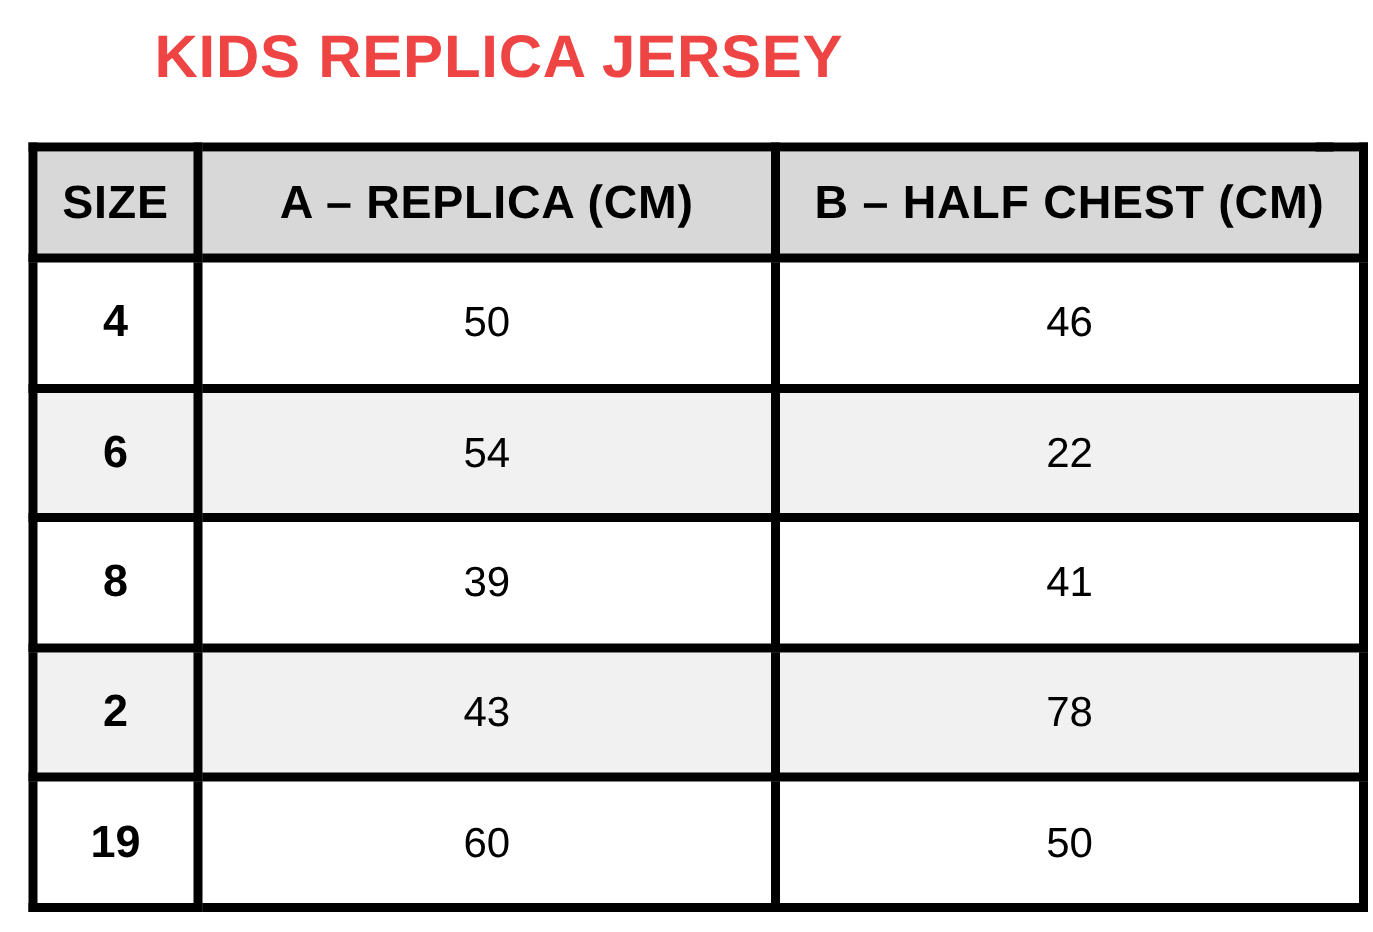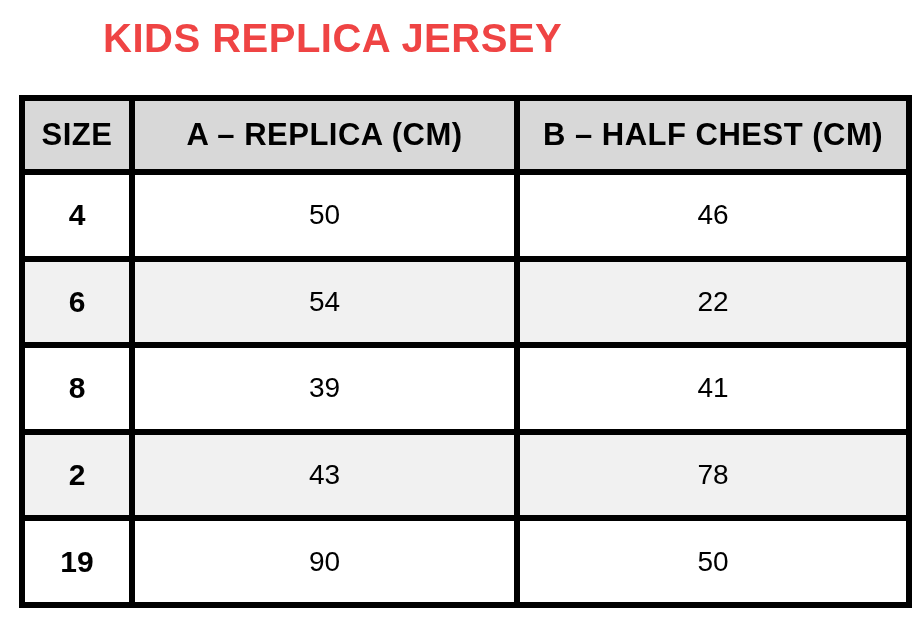--- a/index.html
+++ b/index.html
@@ -119,20 +119,20 @@
         <td class="val-cell">39</td>
         <td class="val-cell">41</td>
       </tr>
       <tr>
         <td class="size-cell">2</td>
         <td class="val-cell">43</td>
         <td class="val-cell">78</td>
       </tr>
       <tr>
         <td class="size-cell">19</td>
-        <td class="val-cell">90</td>
+        <td class="val-cell">60</td>
         <td class="val-cell">50</td>
       </tr>
     </tbody>
   </table>
   <div class="border-ext top"></div>
   <div class="border-ext bottom"></div>
 </div>
 
 </body></html>

